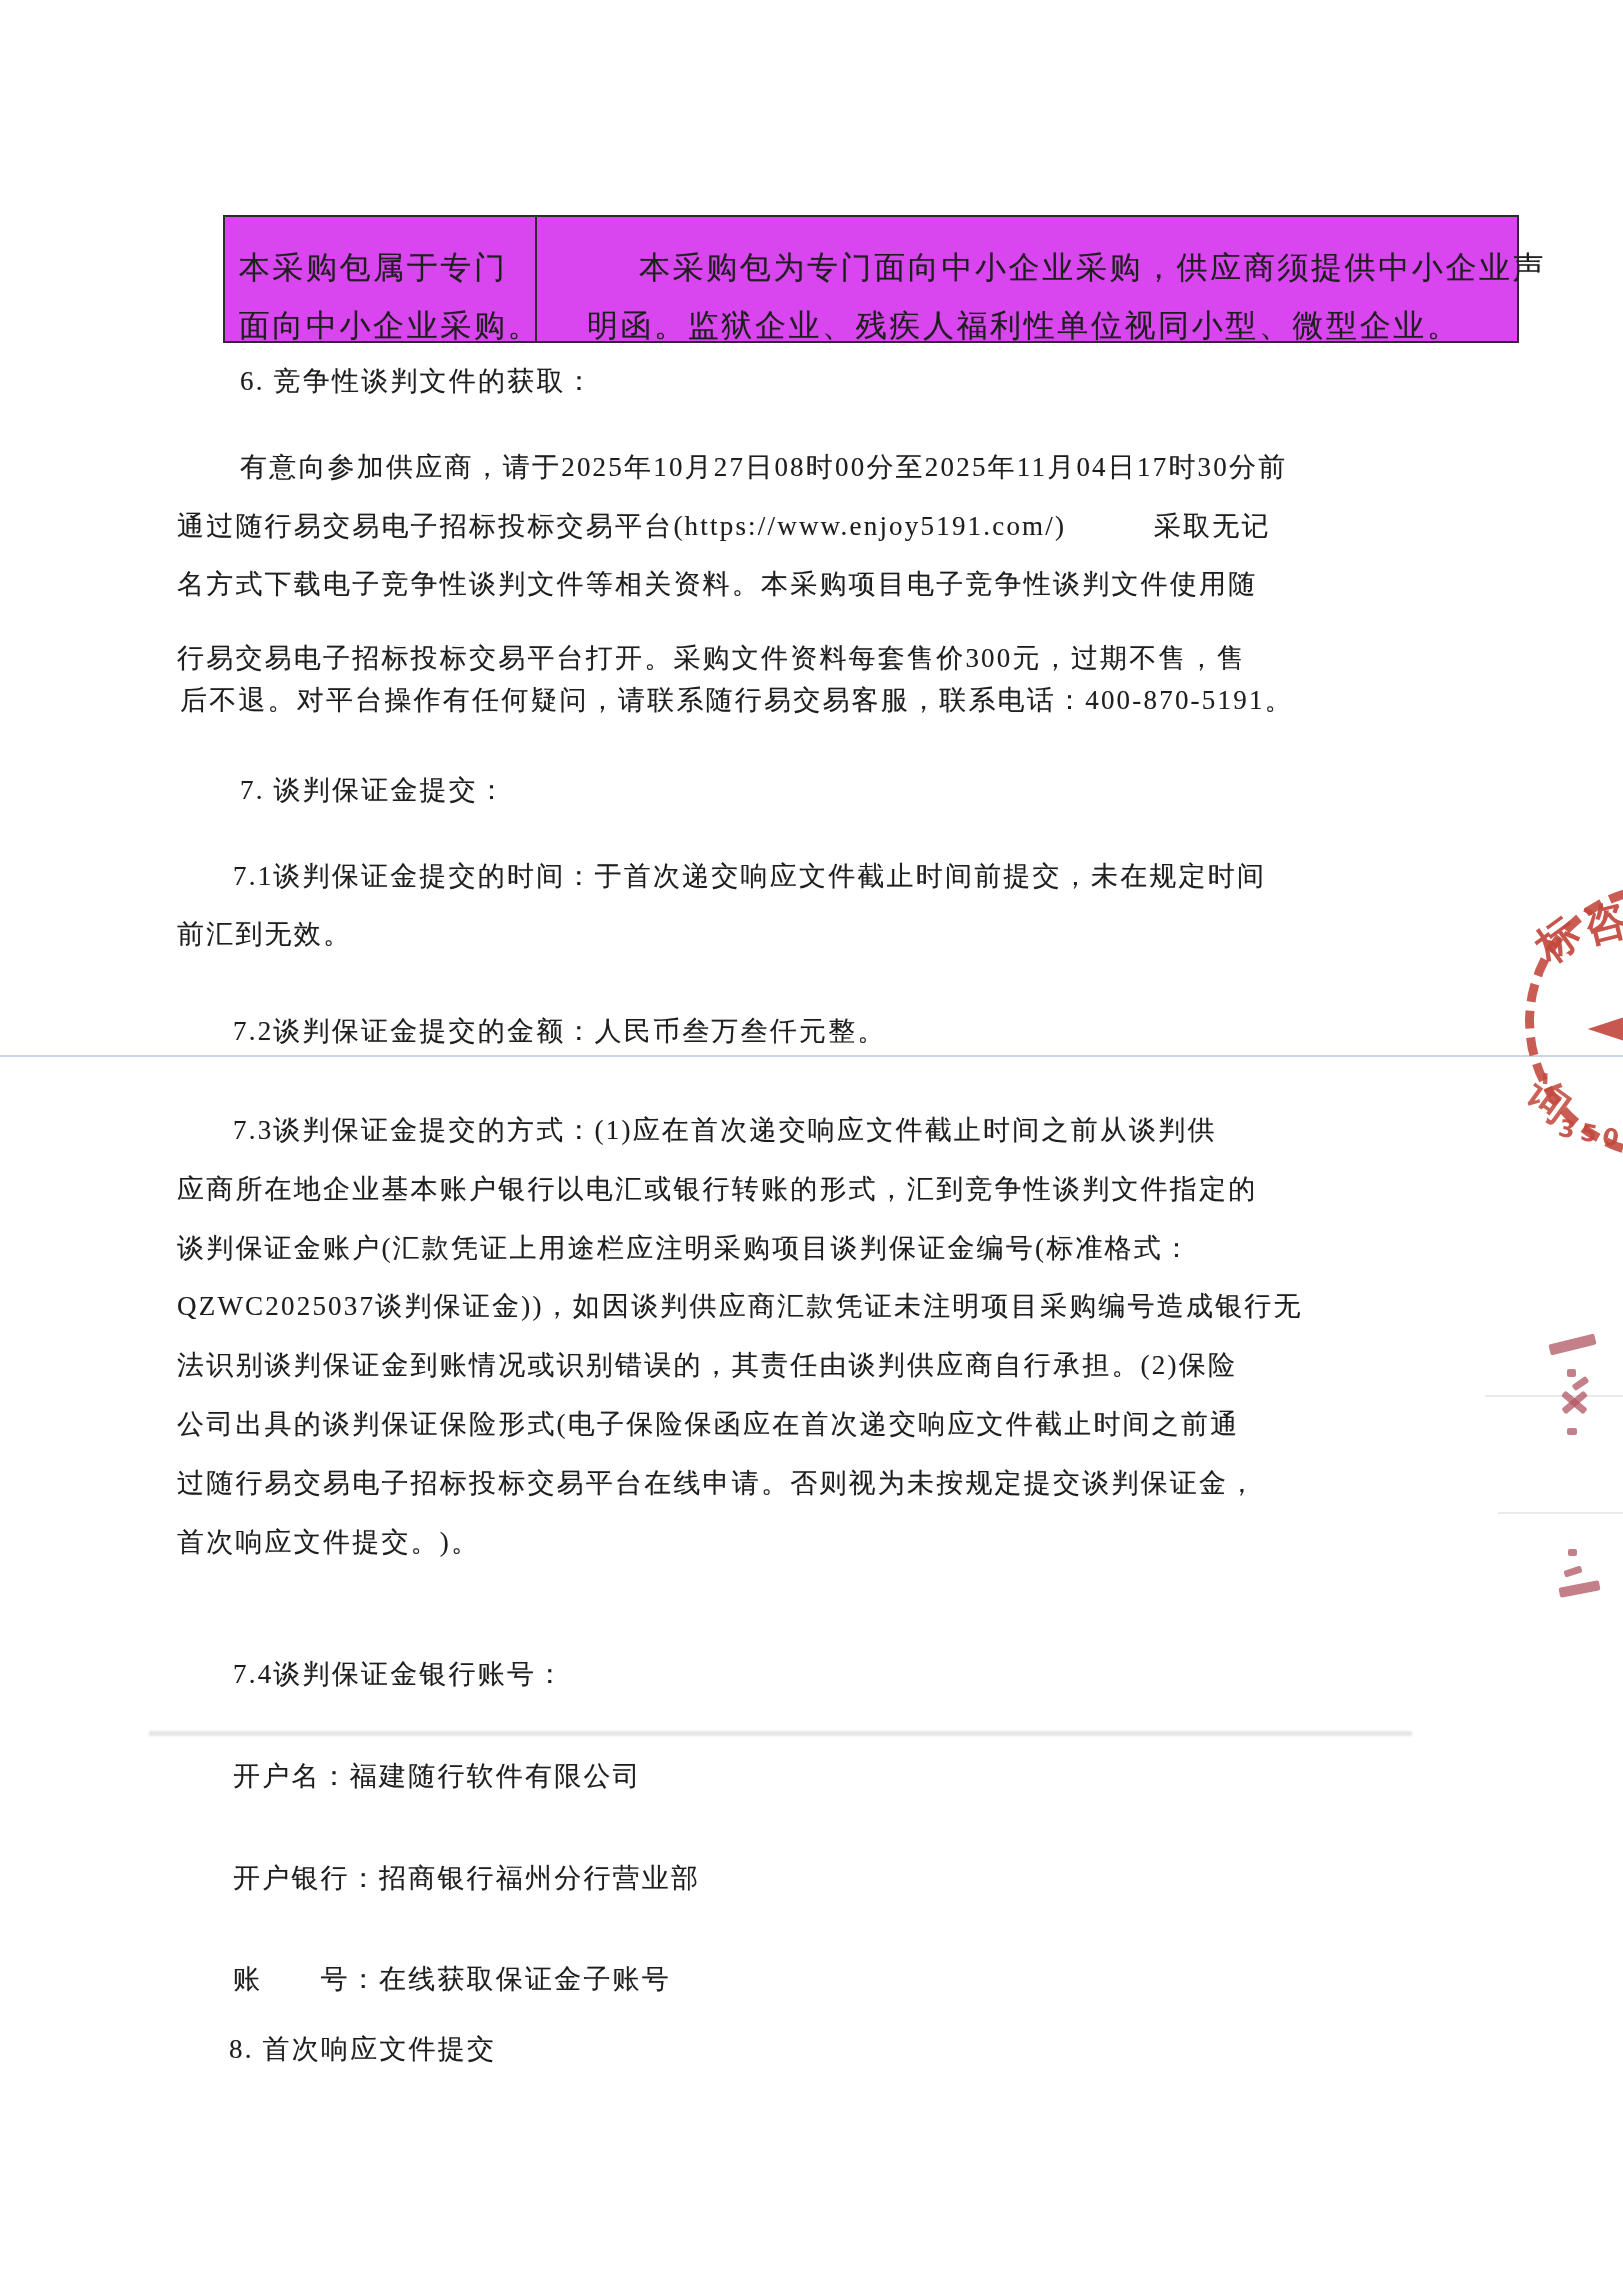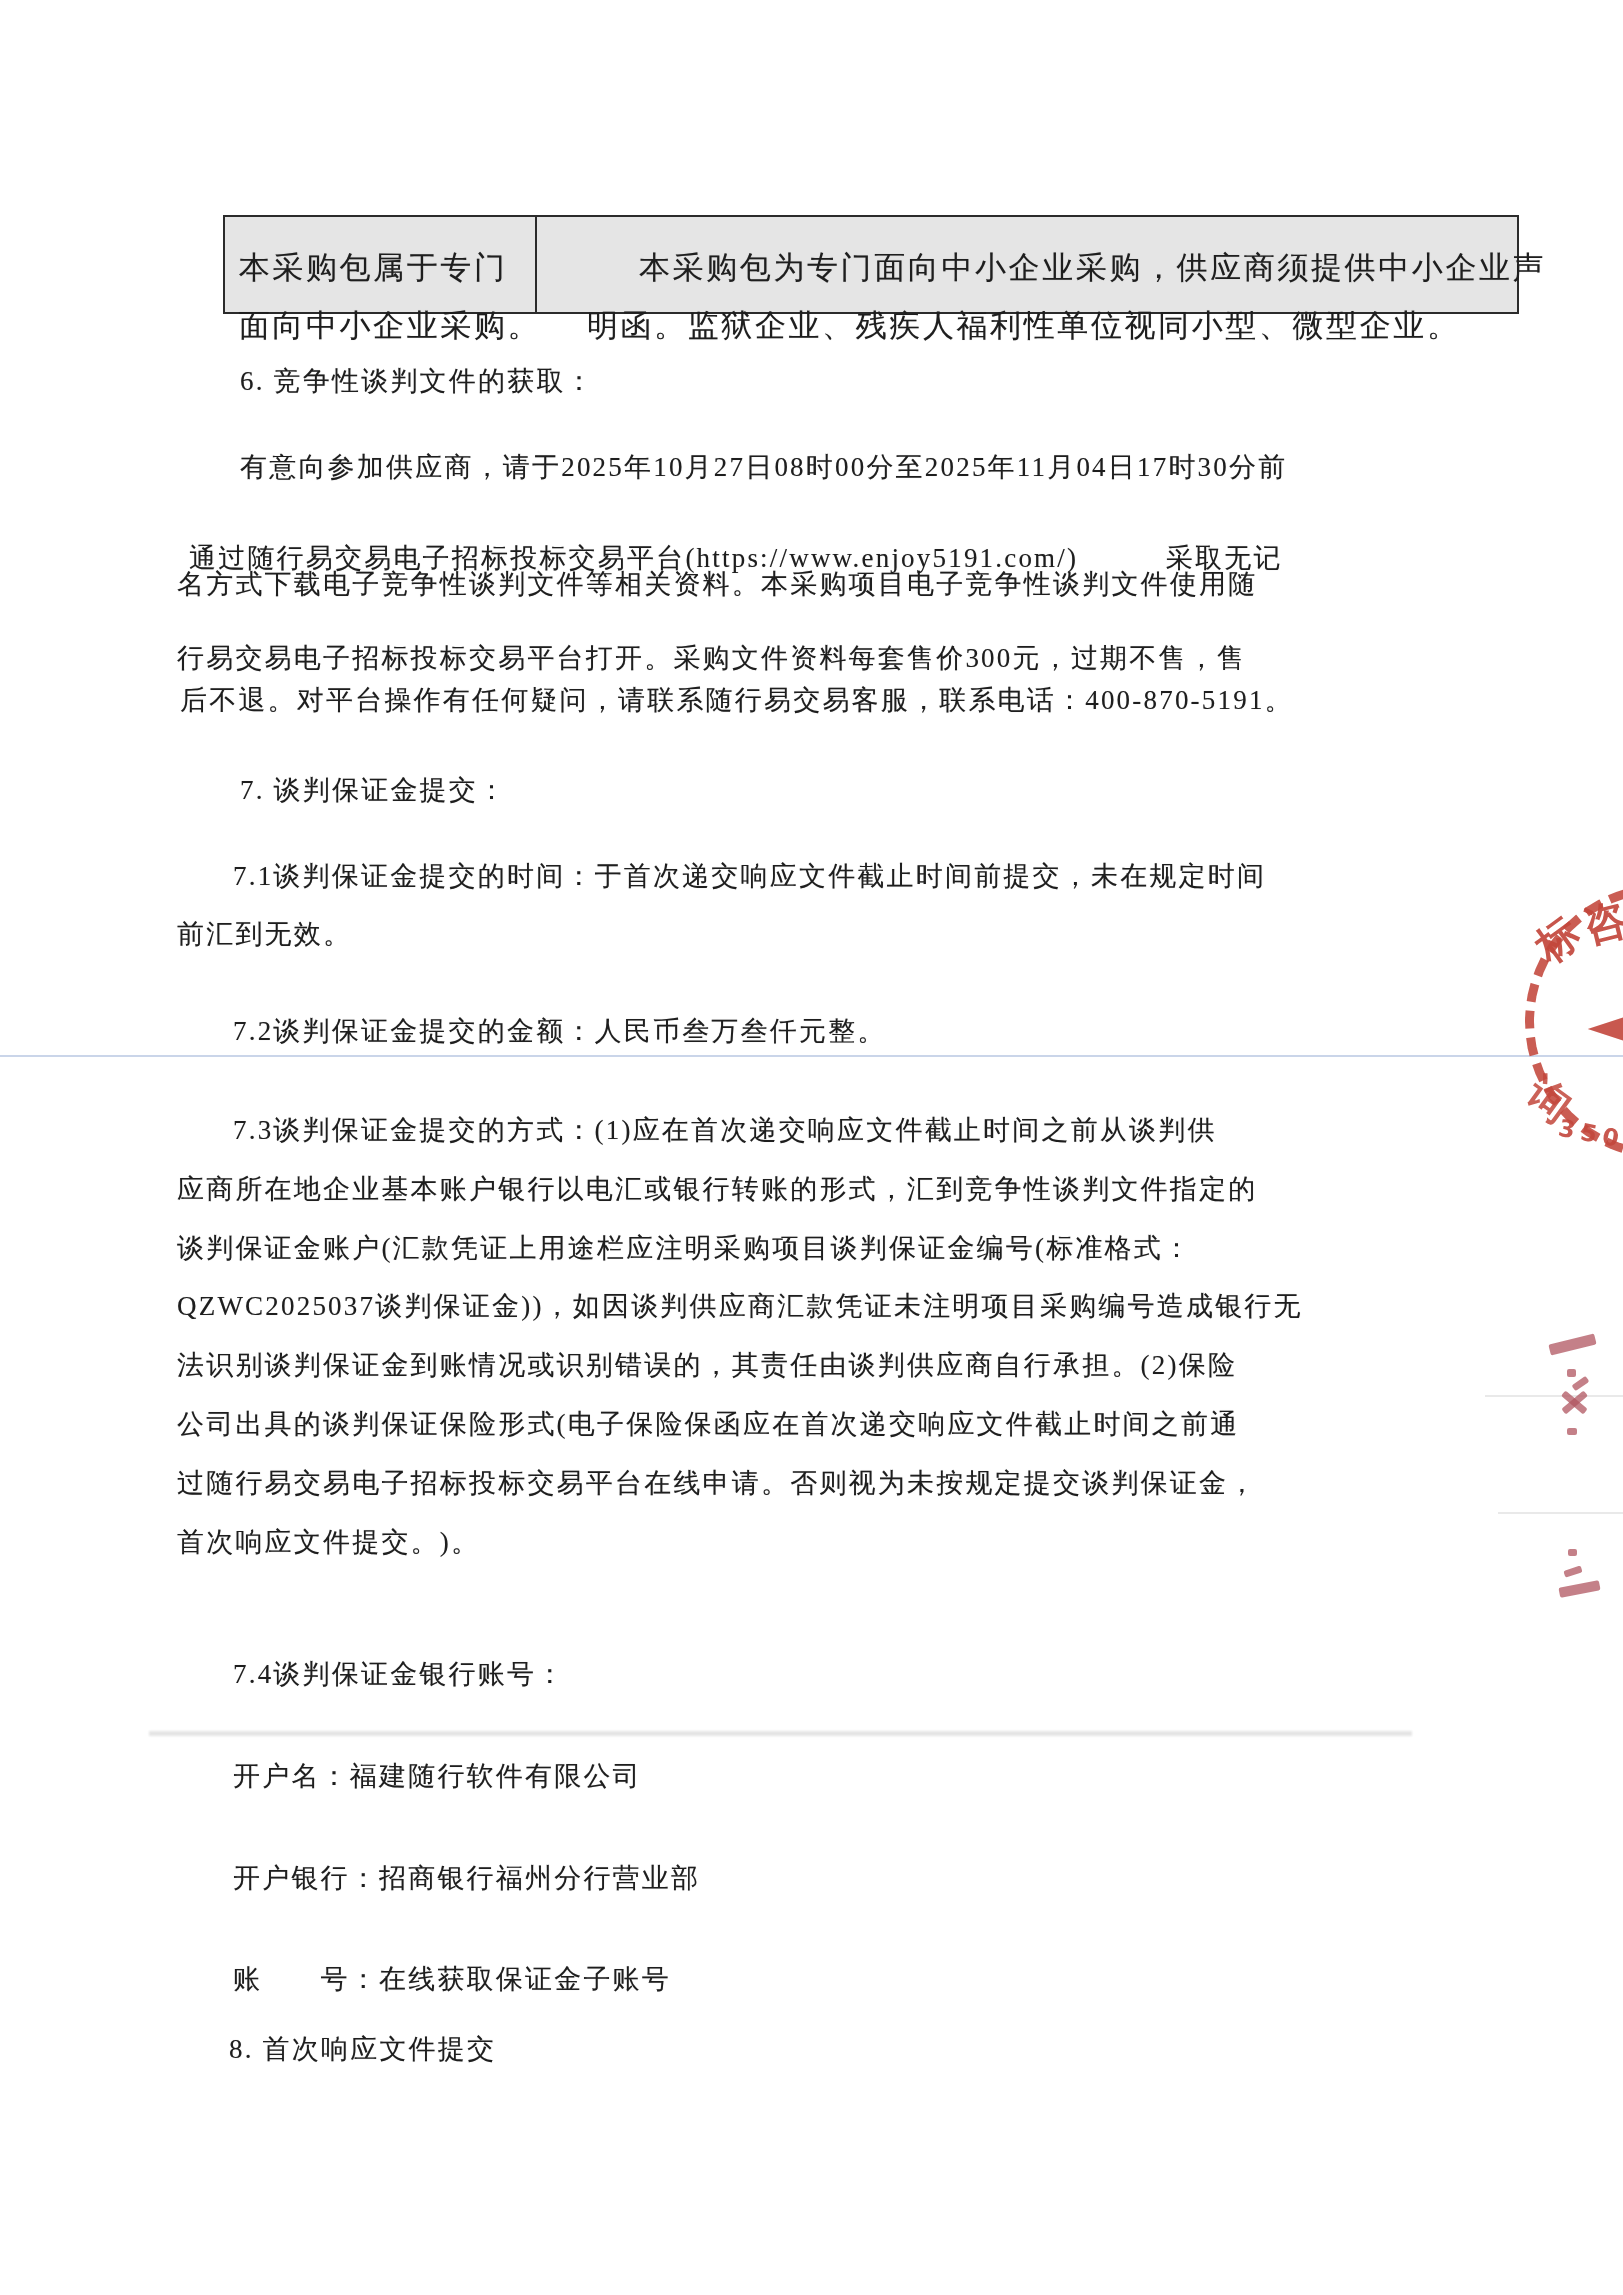--- a/index.html
+++ b/index.html
@@ -7,24 +7,24 @@
     position:relative;
     width:1623px;height:2295px;
     background:#ffffff;
     overflow:hidden;
     font-family:"Liberation Serif","DejaVu Serif",serif;
     color:#1e1e1e;
   }
   
   .doc-table{
     position:absolute;left:223px;top:215px;
-    width:1296px;height:99px;
+    width:1296px;height:128px;
     border:2.6px solid #2b2b2b;
     box-sizing:border-box;
-    background:#e5e5e5;
+    background:#d946ef;
   }
   .cell{position:absolute;top:0;height:100%;box-sizing:border-box;}
   .cell.left{left:0;width:312px;border-right:2px solid #2b2b2b;}
   .cell.right{left:314px;right:0;margin-left:40px;}
   .cell-line{
     position:absolute;
     font-size:31px;letter-spacing:2.6px;line-height:33px;
     white-space:pre;
     text-shadow:0 0 0.7px rgba(20,20,20,.35);
   }
@@ -104,21 +104,21 @@
     </div>
     <div class="cell right">
       <div class="cell-line cl1">本采购包为专门面向中小企业采购，供应商须提供中小企业声</div>
       <div class="cell-line cl2">明函。监狱企业、残疾人福利性单位视同小型、微型企业。</div>
     </div>
   </div>
 
   <div id="body-lines">
       <div class="bodyline" style="left: 240px; top: 364px;">6. 竞争性谈判文件的获取：</div>
       <div class="bodyline" style="left: 240px; top: 450px;">有意向参加供应商，请于2025年10月27日08时00分至2025年11月04日17时30分前</div>
-      <div class="bodyline" style="left: 189px; top: 509px; margin-top: 32px;">通过随行易交易电子招标投标交易平台(https://www.enjoy5191.com/)　　　采取无记</div>
+      <div class="bodyline" style="left: 177px; top: 509px;">通过随行易交易电子招标投标交易平台(https://www.enjoy5191.com/)　　　采取无记</div>
       <div class="bodyline" style="left: 177px; top: 567px;">名方式下载电子竞争性谈判文件等相关资料。本采购项目电子竞争性谈判文件使用随</div>
       <div class="bodyline" style="left: 177px; top: 621px; margin-top: 20px;">行易交易电子招标投标交易平台打开。采购文件资料每套售价300元，过期不售，售</div>
       <div class="bodyline" style="left: 180px; top: 683px;">后不退。对平台操作有任何疑问，请联系随行易交易客服，联系电话：400-870-5191。</div>
       <div class="bodyline" style="left: 240px; top: 773px;">7. 谈判保证金提交：</div>
       <div class="bodyline" style="left: 233px; top: 859px;">7.1谈判保证金提交的时间：于首次递交响应文件截止时间前提交，未在规定时间</div>
       <div class="bodyline" style="left: 177px; top: 917px;">前汇到无效。</div>
       <div class="bodyline" style="left: 233px; top: 1014px;">7.2谈判保证金提交的金额：人民币叁万叁仟元整。</div>
       <div class="bodyline" style="left: 233px; top: 1113px;">7.3谈判保证金提交的方式：(1)应在首次递交响应文件截止时间之前从谈判供</div>
       <div class="bodyline" style="left: 177px; top: 1172px;">应商所在地企业基本账户银行以电汇或银行转账的形式，汇到竞争性谈判文件指定的</div>
       <div class="bodyline" style="left: 177px; top: 1231px;">谈判保证金账户(汇款凭证上用途栏应注明采购项目谈判保证金编号(标准格式：</div>

